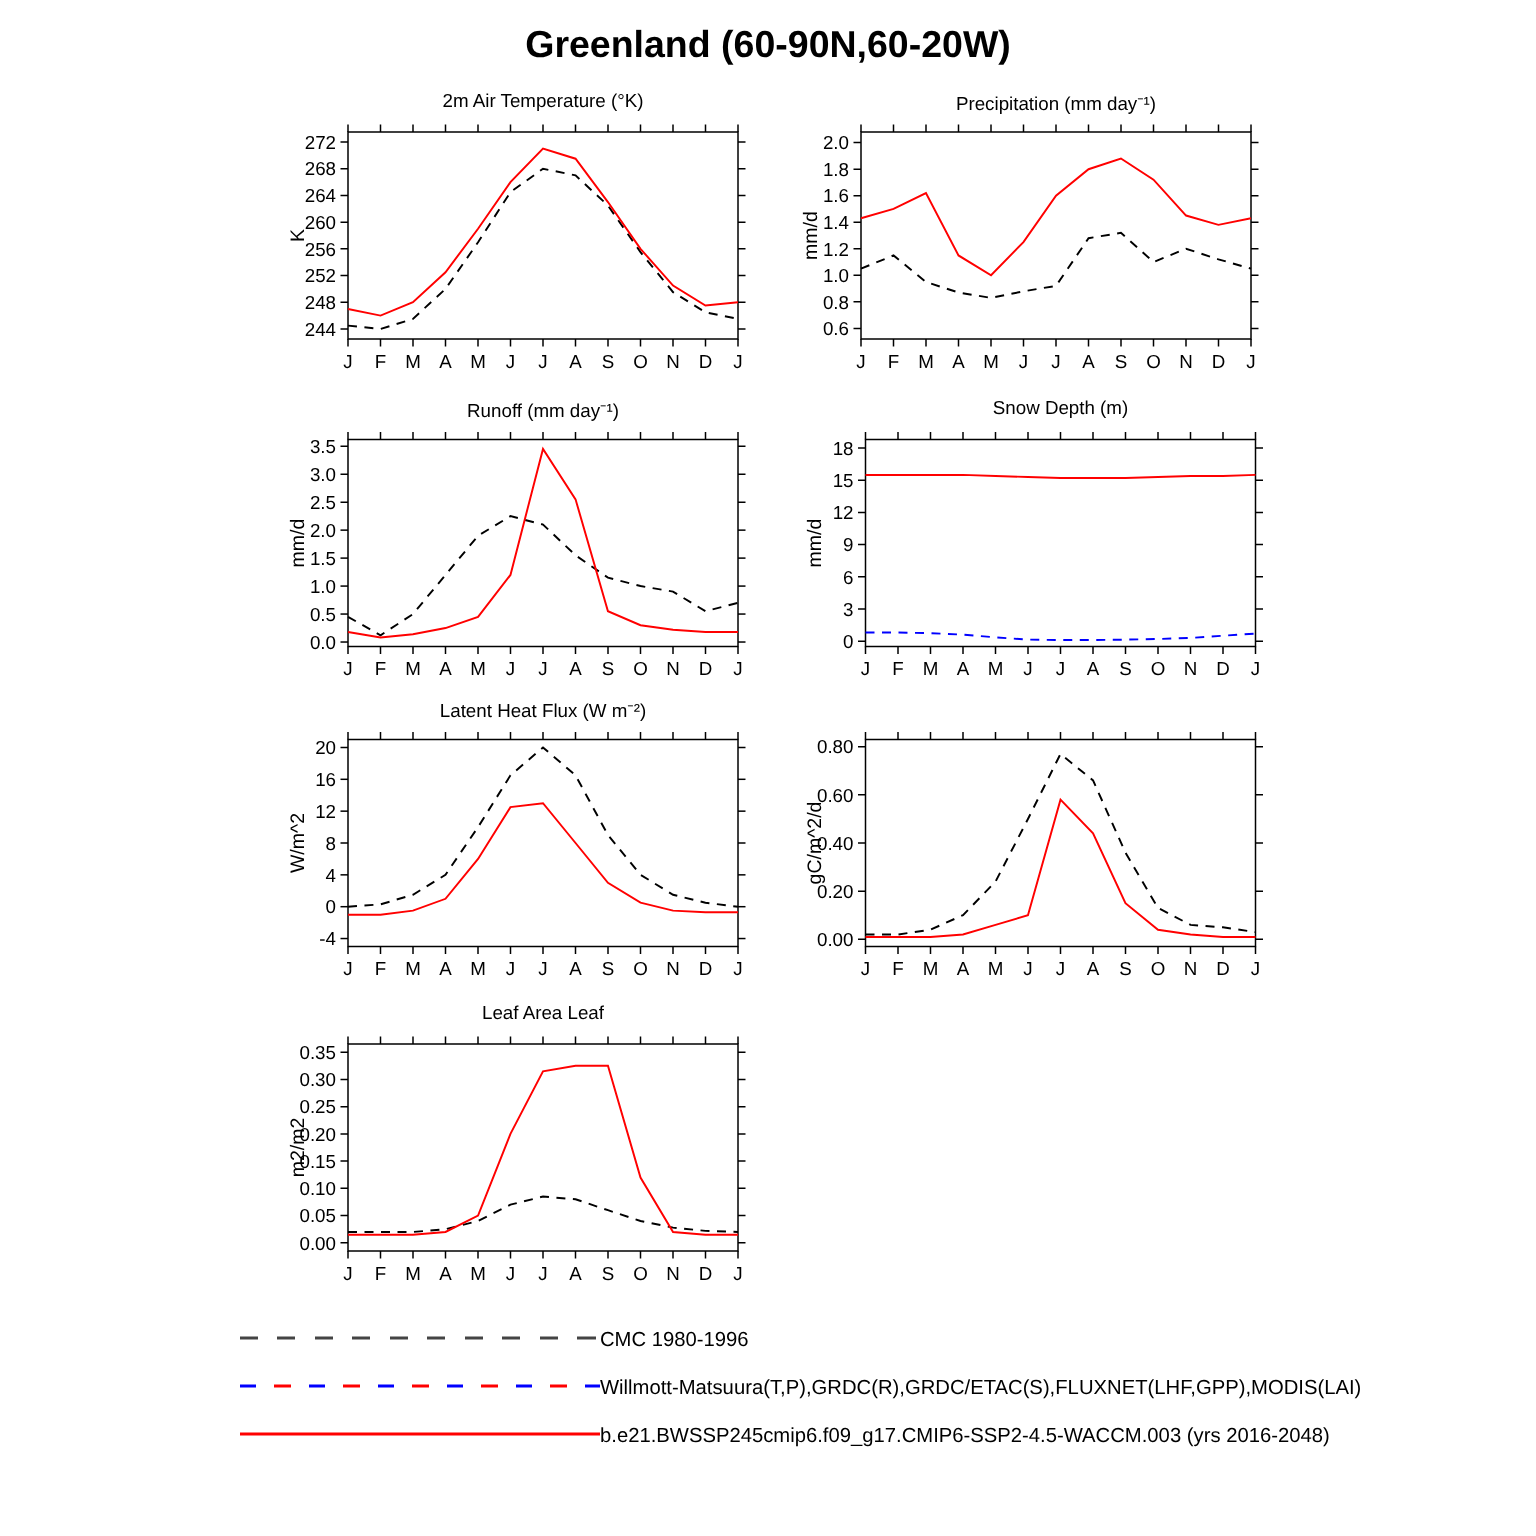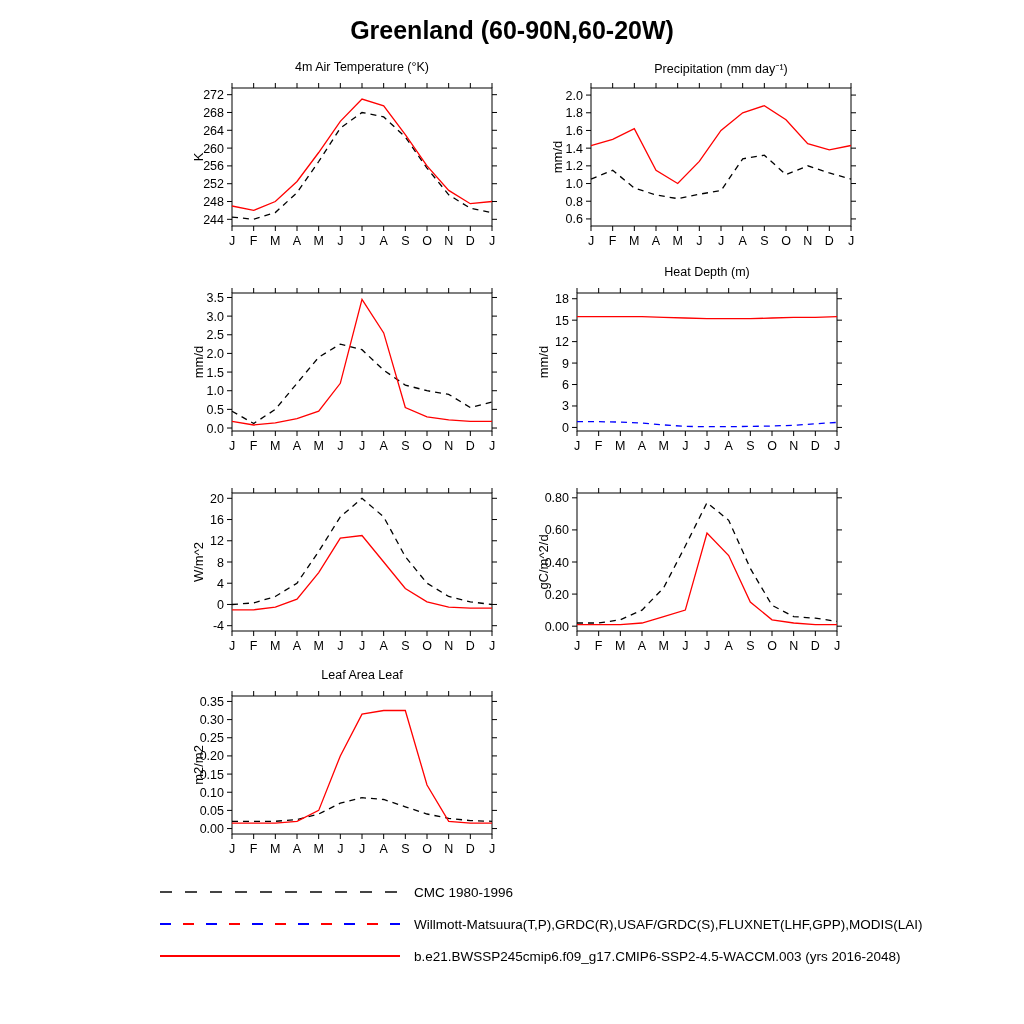--- a/index.html
+++ b/index.html
@@ -6,40 +6,40 @@
   body{font-family:"Liberation Sans", sans-serif; color:#000;}
   #canvas{position:relative;width:1024px;height:1024px;background:#fff;overflow:hidden;}
   .main-title{position:absolute;top:16px;left:0;width:1024px;text-align:center;font-size:25px;font-weight:bold;}
   .panel{position:absolute;width:330px;height:200px;}
   .panel .ptitle{position:absolute;left:50px;top:0;width:260px;text-align:center;font-size:12.5px;}
   .panel svg{position:absolute;left:0;top:20px;}
   .panel .ylab{position:absolute;left:16px;top:97px;transform:translate(-50%,-50%) rotate(-90deg);font-size:13px;white-space:nowrap;}
   svg text{font-family:"Liberation Sans", sans-serif;fill:#000;}
   
   .p0{left:182px;top:60px;}
-  .p1{left:541px;top:60px;}
+  .p1{left:524px;top:60px;}
   .p2{left:182px;top:265px;}
   .p3{left:527px;top:265px;}
   .p4{left:182px;top:465px;}
   .p5{left:527px;top:465px;}
   .p6{left:182px;top:668px;}
   .legend{position:absolute;left:160px;top:876px;}
   .lrow{display:flex;align-items:center;height:32px;}
   .lsample{width:240px;height:2px;flex:none;}
-  .llabel{margin-left:14px;font-size:13.5px;white-space:nowrap;}
+  .llabel{font-size:13.5px;white-space:nowrap;}
 </style>
 </head>
 <body>
 
 <div id="canvas">
 
   <div class="main-title">Greenland (60-90N,60-20W)</div>
 
   <div class="panel p0">
-    <div class="ptitle">4m Air Temperature (°K)</div>
+    <div class="ptitle">2m Air Temperature (°K)</div>
     <div class="ylab">K</div>
     <svg class="plot" width="320" height="175">
         <rect x="50" y="8" width="260" height="138" fill="none" stroke="#000" stroke-width="1"></rect>
         <line x1="45" y1="139.32258064516128" x2="50" y2="139.32258064516128" stroke="#000" stroke-width="1"></line>
         <line x1="310" y1="139.32258064516128" x2="315" y2="139.32258064516128" stroke="#000" stroke-width="1"></line>
         <text x="42" y="143.82258064516128" text-anchor="end" font-size="12.5">244</text>
         <line x1="45" y1="121.51612903225806" x2="50" y2="121.51612903225806" stroke="#000" stroke-width="1"></line>
         <line x1="310" y1="121.51612903225806" x2="315" y2="121.51612903225806" stroke="#000" stroke-width="1"></line>
         <text x="42" y="126.01612903225806" text-anchor="end" font-size="12.5">248</text>
         <line x1="45" y1="103.70967741935483" x2="50" y2="103.70967741935483" stroke="#000" stroke-width="1"></line>
@@ -171,20 +171,21 @@
         <text x="288.33333333333337" y="165" text-anchor="middle" font-size="12.5">D</text>
         <line x1="310" y1="146" x2="310" y2="151" stroke="#000" stroke-width="1"></line>
         <line x1="310" y1="8" x2="310" y2="3" stroke="#000" stroke-width="1"></line>
         <text x="310" y="165" text-anchor="middle" font-size="12.5">J</text>
         <polyline points="50.0,99.1 71.7,90.3 93.3,108.0 115.0,115.0 136.7,118.6 158.3,114.2 180.0,110.6 201.7,78.8 223.3,75.2 245.0,94.7 266.7,85.8 288.3,92.9 310.0,99.1" fill="none" stroke="#000000" stroke-width="1.3" stroke-dasharray="6,5"></polyline>
         <polyline points="50.0,65.5 71.7,59.3 93.3,48.7 115.0,90.3 136.7,103.5 158.3,81.4 180.0,50.5 201.7,32.8 223.3,25.7 245.0,39.8 266.7,63.7 288.3,69.9 310.0,65.5" fill="none" stroke="#ff0000" stroke-width="1.3" stroke-dasharray="none"></polyline>
       </svg>
   </div>
 
   <div class="panel p2">
+    <div class="ptitle">Runoff (mm day⁻¹)</div>
     <div class="ylab">mm/d</div>
     <svg class="plot" width="320" height="175">
         <rect x="50" y="8" width="260" height="138" fill="none" stroke="#000" stroke-width="1"></rect>
         <line x1="45" y1="143.0162162162162" x2="50" y2="143.0162162162162" stroke="#000" stroke-width="1"></line>
         <line x1="310" y1="143.0162162162162" x2="315" y2="143.0162162162162" stroke="#000" stroke-width="1"></line>
         <text x="42" y="147.5162162162162" text-anchor="end" font-size="12.5">0.0</text>
         <line x1="45" y1="124.36756756756756" x2="50" y2="124.36756756756756" stroke="#000" stroke-width="1"></line>
         <line x1="310" y1="124.36756756756756" x2="315" y2="124.36756756756756" stroke="#000" stroke-width="1"></line>
         <text x="42" y="128.86756756756756" text-anchor="end" font-size="12.5">0.5</text>
         <line x1="45" y1="105.71891891891892" x2="50" y2="105.71891891891892" stroke="#000" stroke-width="1"></line>
@@ -243,21 +244,21 @@
         <text x="288.33333333333337" y="165" text-anchor="middle" font-size="12.5">D</text>
         <line x1="310" y1="146" x2="310" y2="151" stroke="#000" stroke-width="1"></line>
         <line x1="310" y1="8" x2="310" y2="3" stroke="#000" stroke-width="1"></line>
         <text x="310" y="165" text-anchor="middle" font-size="12.5">J</text>
         <polyline points="50.0,126.2 71.7,138.5 93.3,124.4 115.0,98.3 136.7,72.2 158.3,59.1 180.0,64.7 201.7,85.2 223.3,100.1 245.0,105.7 266.7,109.4 288.3,122.5 310.0,116.9" fill="none" stroke="#000000" stroke-width="1.3" stroke-dasharray="6,5"></polyline>
         <polyline points="50.0,136.3 71.7,140.0 93.3,137.8 115.0,133.7 136.7,126.2 158.3,98.3 180.0,14.3 201.7,47.9 223.3,122.5 245.0,131.8 266.7,134.8 288.3,136.3 310.0,136.3" fill="none" stroke="#ff0000" stroke-width="1.3" stroke-dasharray="none"></polyline>
       </svg>
   </div>
 
   <div class="panel p3">
-    <div class="ptitle">Heat Depth (m)</div>
+    <div class="ptitle">Snow Depth (m)</div>
     <div class="ylab">mm/d</div>
     <svg class="plot" width="320" height="175">
         <rect x="50" y="8" width="260" height="138" fill="none" stroke="#000" stroke-width="1"></rect>
         <line x1="45" y1="142.42487046632124" x2="50" y2="142.42487046632124" stroke="#000" stroke-width="1"></line>
         <line x1="310" y1="142.42487046632124" x2="315" y2="142.42487046632124" stroke="#000" stroke-width="1"></line>
         <text x="42" y="146.92487046632124" text-anchor="end" font-size="12.5">0</text>
         <line x1="45" y1="120.97409326424871" x2="50" y2="120.97409326424871" stroke="#000" stroke-width="1"></line>
         <line x1="310" y1="120.97409326424871" x2="315" y2="120.97409326424871" stroke="#000" stroke-width="1"></line>
         <text x="42" y="125.47409326424871" text-anchor="end" font-size="12.5">3</text>
         <line x1="45" y1="99.52331606217616" x2="50" y2="99.52331606217616" stroke="#000" stroke-width="1"></line>
@@ -313,20 +314,21 @@
         <text x="288.33333333333337" y="165" text-anchor="middle" font-size="12.5">D</text>
         <line x1="310" y1="146" x2="310" y2="151" stroke="#000" stroke-width="1"></line>
         <line x1="310" y1="8" x2="310" y2="3" stroke="#000" stroke-width="1"></line>
         <text x="310" y="165" text-anchor="middle" font-size="12.5">J</text>
         <polyline points="50.0,136.7 71.7,136.7 93.3,137.1 115.0,138.1 136.7,139.9 158.3,141.4 180.0,141.7 201.7,141.7 223.3,141.4 245.0,141.0 266.7,140.3 288.3,138.8 310.0,137.4" fill="none" stroke="#0000ff" stroke-width="1.3" stroke-dasharray="6,5"></polyline>
         <polyline points="50.0,31.6 71.7,31.6 93.3,31.6 115.0,31.6 136.7,32.3 158.3,33.0 180.0,33.7 201.7,33.7 223.3,33.7 245.0,33.0 266.7,32.3 288.3,32.3 310.0,31.6" fill="none" stroke="#ff0000" stroke-width="1.3" stroke-dasharray="none"></polyline>
       </svg>
   </div>
 
   <div class="panel p4">
+    <div class="ptitle">Latent Heat Flux (W m⁻²)</div>
     <div class="ylab">W/m^2</div>
     <svg class="plot" width="320" height="175">
         <rect x="50" y="8" width="260" height="138" fill="none" stroke="#000" stroke-width="1"></rect>
         <line x1="45" y1="140.69230769230768" x2="50" y2="140.69230769230768" stroke="#000" stroke-width="1"></line>
         <line x1="310" y1="140.69230769230768" x2="315" y2="140.69230769230768" stroke="#000" stroke-width="1"></line>
         <text x="42" y="145.19230769230768" text-anchor="end" font-size="12.5">-4</text>
         <line x1="45" y1="119.46153846153847" x2="50" y2="119.46153846153847" stroke="#000" stroke-width="1"></line>
         <line x1="310" y1="119.46153846153847" x2="315" y2="119.46153846153847" stroke="#000" stroke-width="1"></line>
         <text x="42" y="123.96153846153847" text-anchor="end" font-size="12.5">0</text>
         <line x1="45" y1="98.23076923076923" x2="50" y2="98.23076923076923" stroke="#000" stroke-width="1"></line>
@@ -524,21 +526,21 @@
       </svg>
   </div>
 
   <div class="legend">
     <div class="lrow">
       <div class="lsample" style="background: repeating-linear-gradient(90deg, rgb(68, 68, 68) 0px, rgb(68, 68, 68) 12px, transparent 12px, transparent 25px);"></div>
       <div class="llabel">CMC 1980-1996</div>
     </div>
     <div class="lrow">
       <div class="lsample" style="background: repeating-linear-gradient(90deg, rgb(0, 0, 255) 0px, rgb(0, 0, 255) 11px, transparent 11px, transparent 23px, rgb(255, 0, 0) 23px, rgb(255, 0, 0) 34px, transparent 34px, transparent 46px);"></div>
-      <div class="llabel">Willmott-Matsuura(T,P),GRDC(R),USAF/GRDC(S),FLUXNET(LHF,GPP),MODIS(LAI)</div>
+      <div class="llabel">Willmott-Matsuura(T,P),GRDC(R),GRDC/ETAC(S),FLUXNET(LHF,GPP),MODIS(LAI)</div>
     </div>
     <div class="lrow">
       <div class="lsample" style="background: rgb(255, 0, 0);"></div>
       <div class="llabel">b.e21.BWSSP245cmip6.f09_g17.CMIP6-SSP2-4.5-WACCM.003 (yrs 2016-2048)</div>
     </div>
   </div>
 
 </div>
 
 </body></html>

